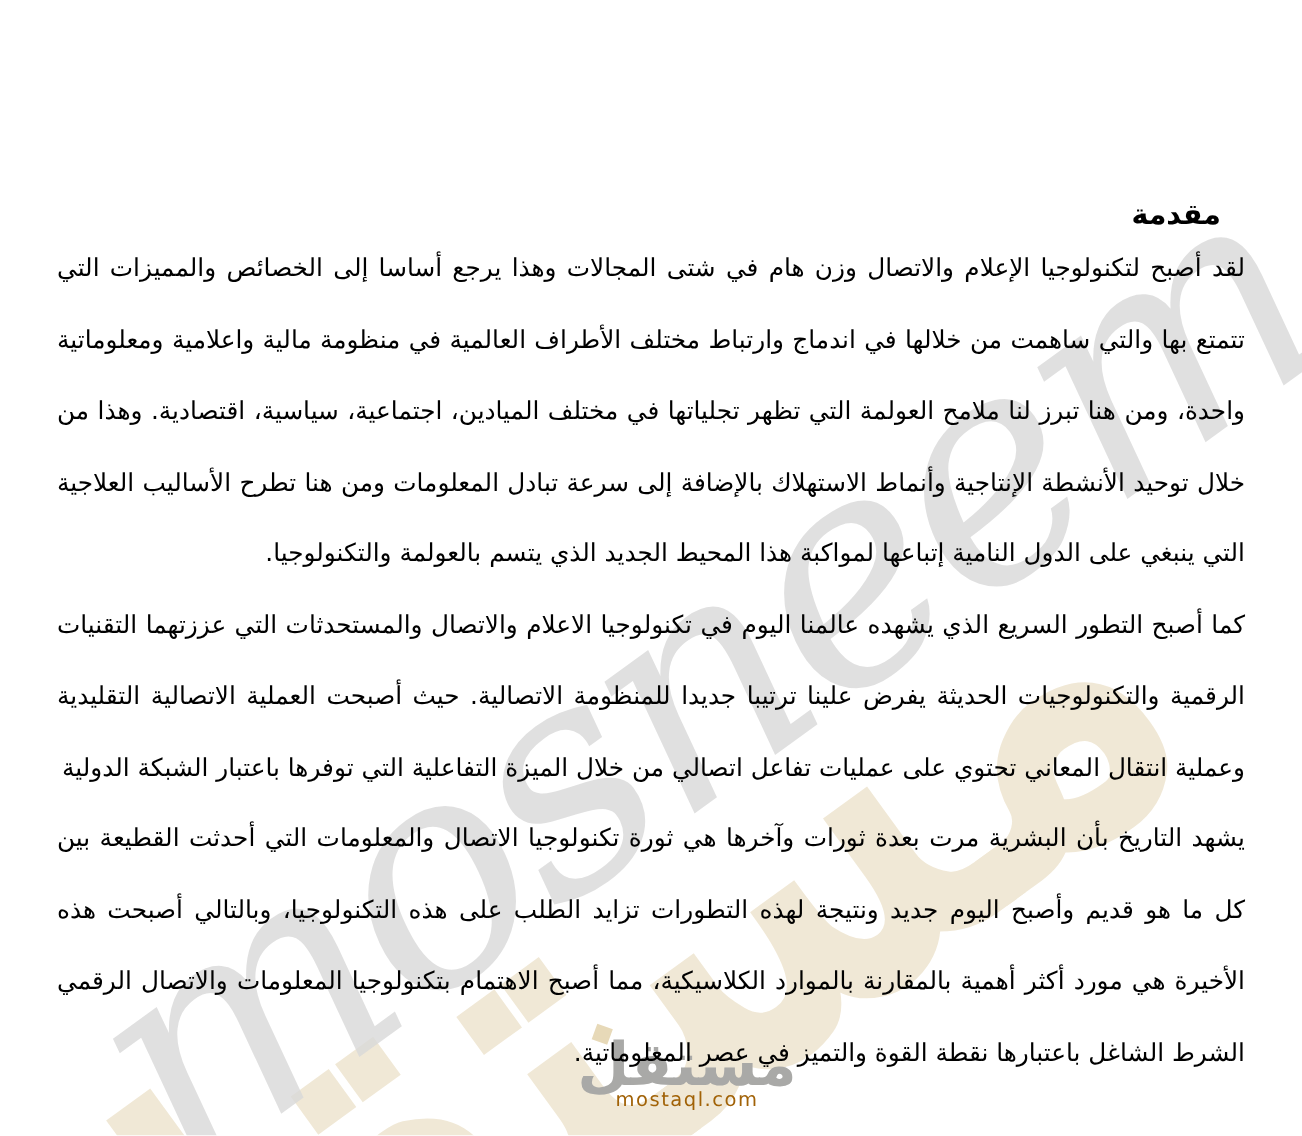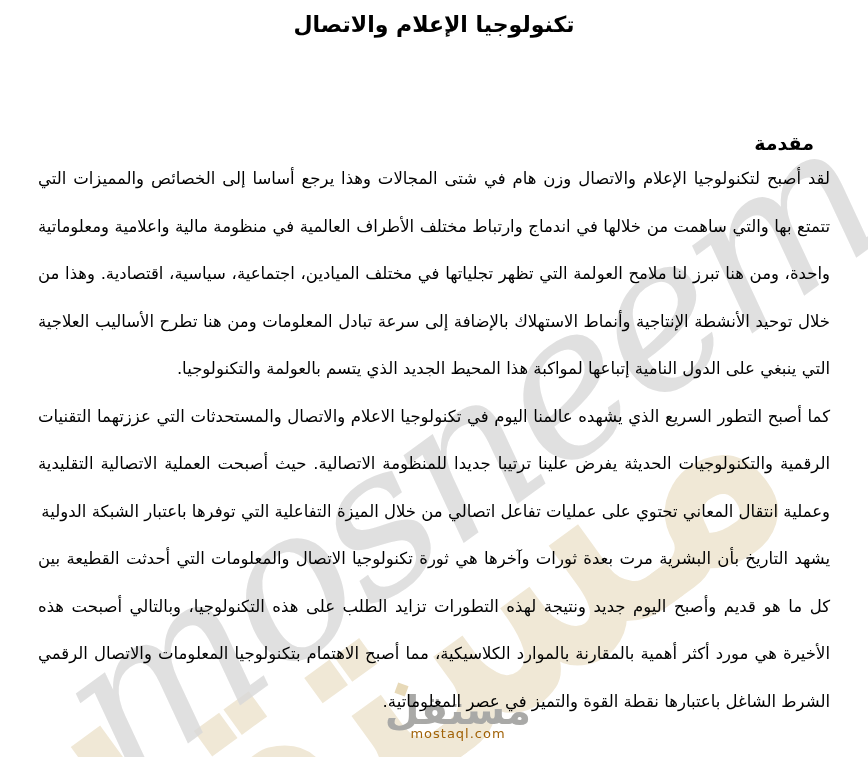--- a/index.html
+++ b/index.html
@@ -112,21 +112,20 @@
     <div class="wm-tan">مستقل</div>
     <div class="wm-diagonal">mosneem</div>
     <div class="wm-logo">
       <div class="wm-logo-dot"></div>
       <div class="wm-logo-ar">مستقل</div>
       <div class="wm-logo-domain">mostaql.com</div>
     </div>
   </div>
 
   <div class="doc">
-    <h1 class="title">تكنولوجيا الإعلام والاتصال</h1>
 
     <h2 class="heading">مقدمة</h2>
 
     <div class="body-text">
       <p>لقد أصبح لتكنولوجيا الإعلام والاتصال وزن هام في شتى المجالات وهذا يرجع أساسا إلى الخصائص والمميزات التي تتمتع بها والتي ساهمت من خلالها في اندماج وارتباط مختلف الأطراف العالمية في منظومة مالية واعلامية ومعلوماتية واحدة، ومن هنا تبرز لنا ملامح العولمة التي تظهر تجلياتها في مختلف الميادين، اجتماعية، سياسية، اقتصادية. وهذا من خلال توحيد الأنشطة الإنتاجية وأنماط الاستهلاك بالإضافة إلى سرعة تبادل المعلومات ومن هنا تطرح الأساليب العلاجية التي ينبغي على الدول النامية إتباعها لمواكبة هذا المحيط الجديد الذي يتسم بالعولمة والتكنولوجيا.</p>
       <p>كما أصبح التطور السريع الذي يشهده عالمنا اليوم في تكنولوجيا الاعلام والاتصال والمستحدثات التي عززتهما التقنيات الرقمية والتكنولوجيات الحديثة يفرض علينا ترتيبا جديدا للمنظومة الاتصالية. حيث أصبحت العملية الاتصالية التقليدية وعملية انتقال المعاني تحتوي على عمليات تفاعل اتصالي من خلال الميزة التفاعلية التي توفرها باعتبار الشبكة الدولية</p>
       <p>يشهد التاريخ بأن البشرية مرت بعدة ثورات وآخرها هي ثورة تكنولوجيا الاتصال والمعلومات التي أحدثت القطيعة بين كل ما هو قديم وأصبح اليوم جديد ونتيجة لهذه التطورات تزايد الطلب على هذه التكنولوجيا، وبالتالي أصبحت هذه الأخيرة هي مورد أكثر أهمية بالمقارنة بالموارد الكلاسيكية، مما أصبح الاهتمام بتكنولوجيا المعلومات والاتصال الرقمي الشرط الشاغل باعتبارها نقطة القوة والتميز في عصر المعلوماتية.</p>
     </div>
   </div>
 

